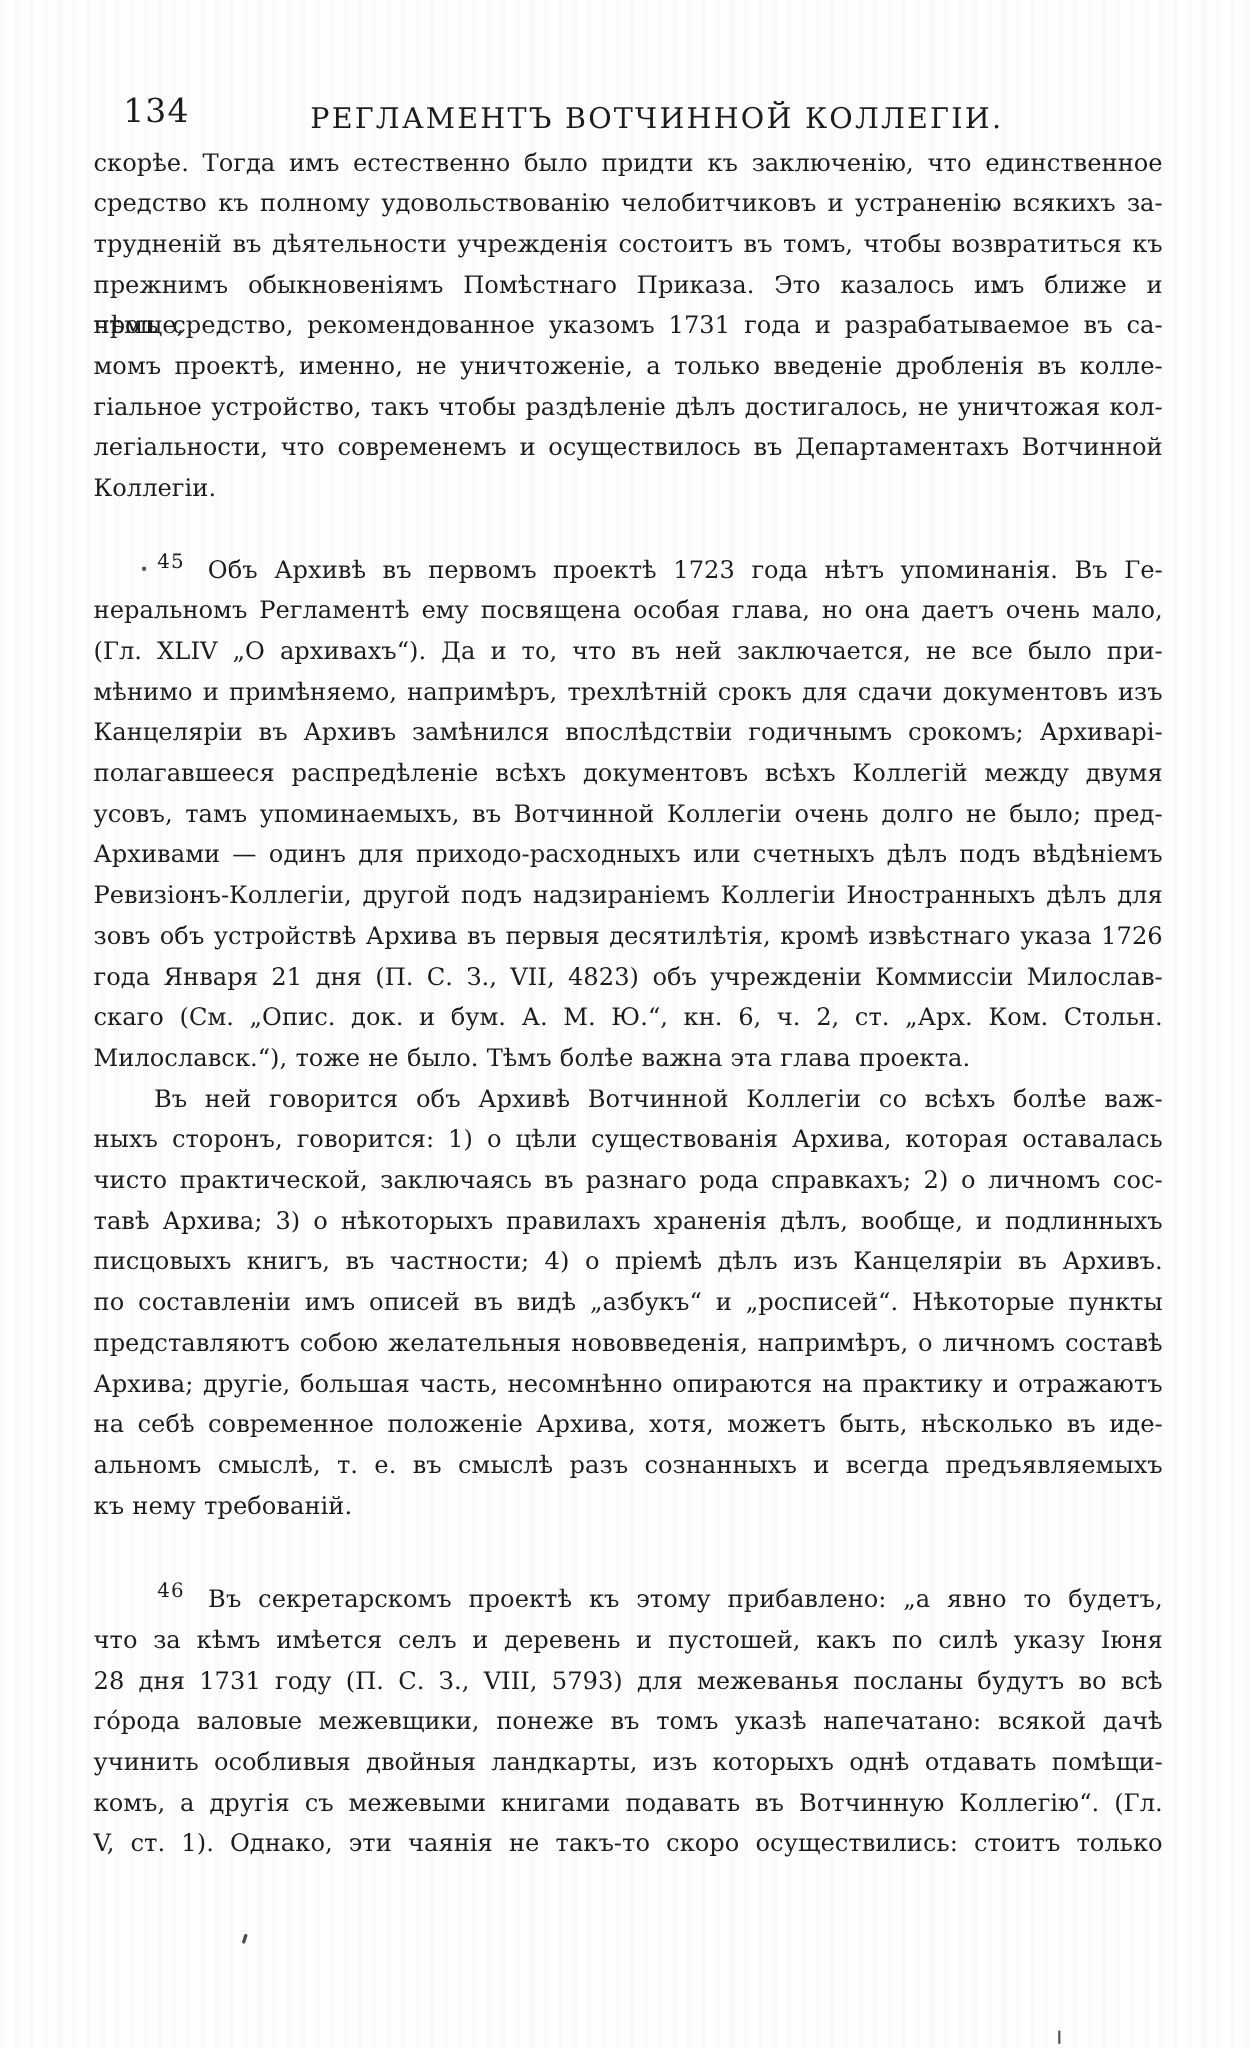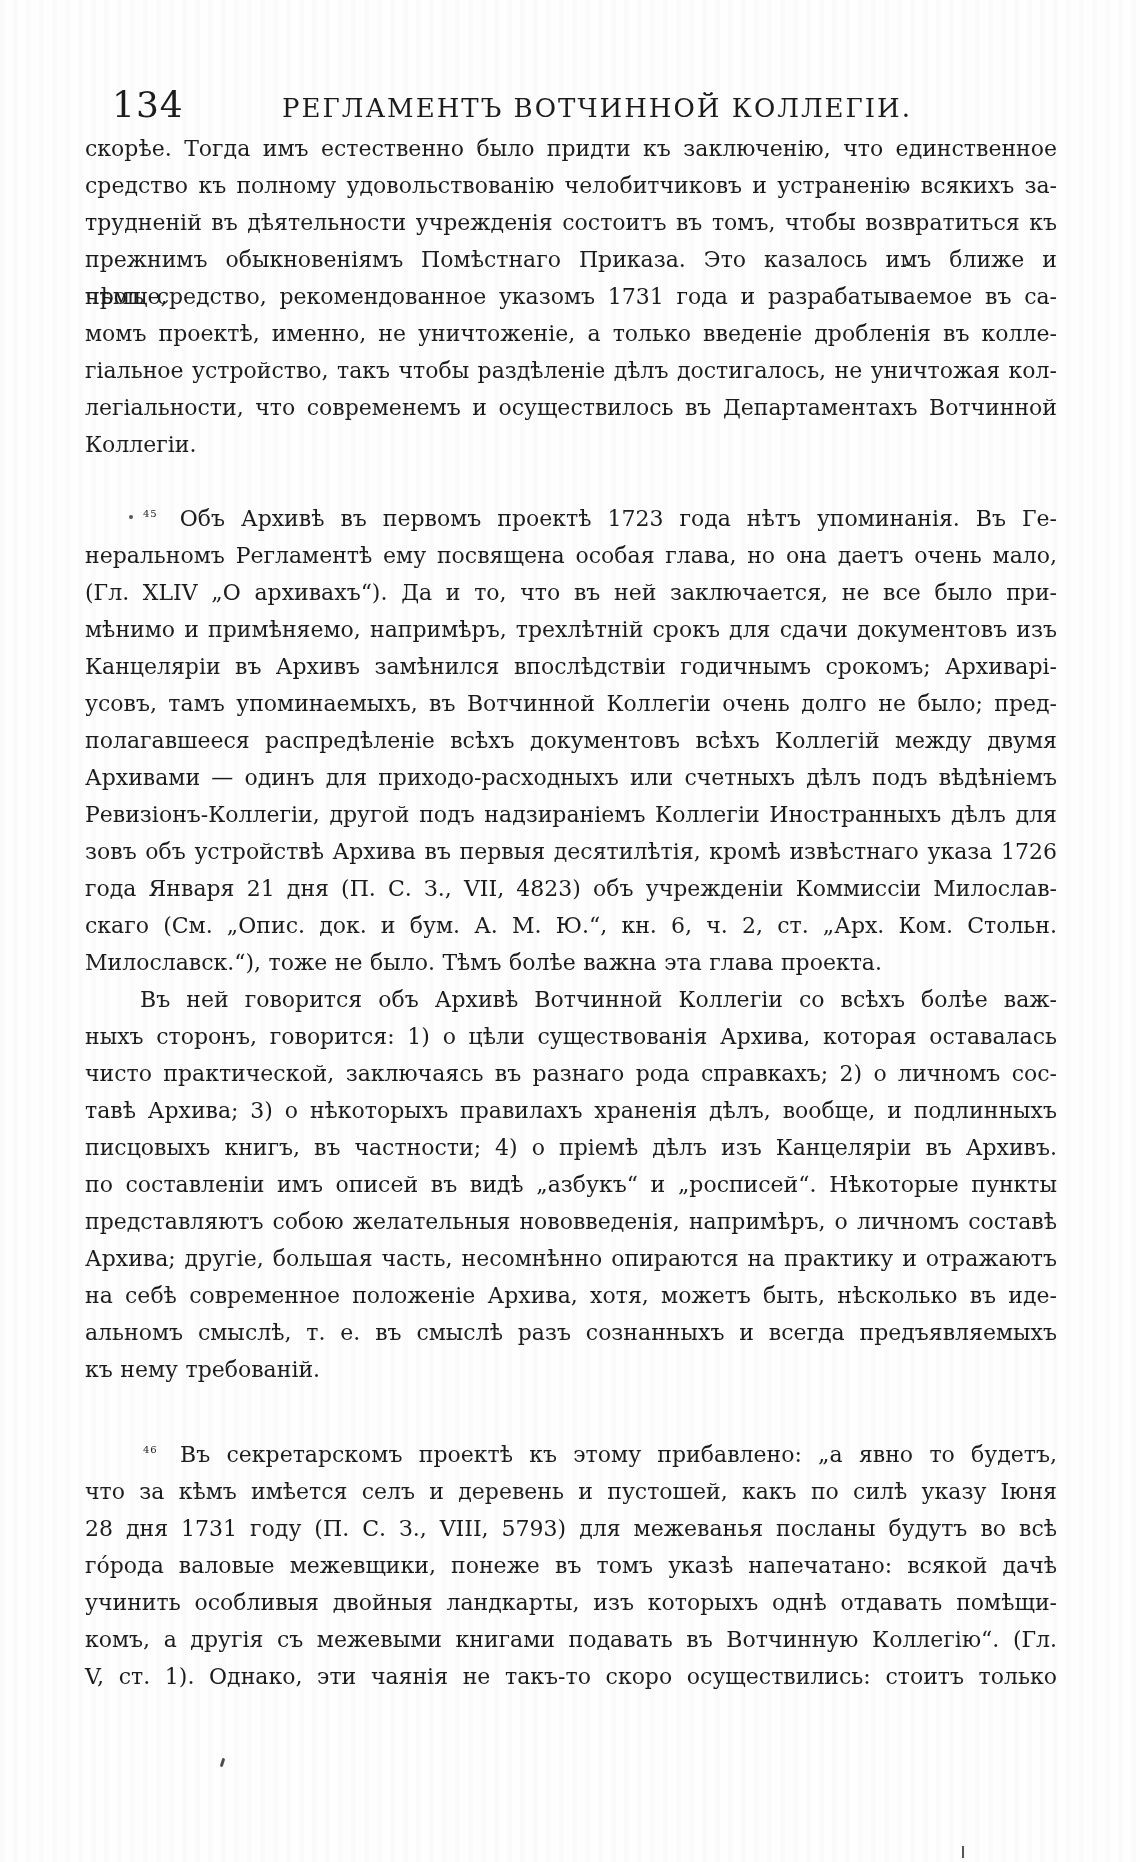--- a/index.html
+++ b/index.html
@@ -16,21 +16,21 @@
     background:
       repeating-linear-gradient(90deg,
         rgba(70,70,70,0.02) 0px, rgba(70,70,70,0.02) 5px,
         rgba(0,0,0,0) 5px, rgba(0,0,0,0) 13px),
       #fefefe;
     overflow: hidden;
   }
   .running-head { position: absolute; top: 0; left: 0; width: 100%; height: 130px; }
   .pagenum {
     position: absolute; left: 112px; top: 84px;
-    font-size: 36px; letter-spacing: 1px; text-align: center;
+    font-size: 30px; letter-spacing: 1px; text-align: center;
   }
   .running-title {
     position: absolute; left: 597px; top: 93px;
     transform: translateX(-50%);
     font-size: 26px; letter-spacing: 2px; white-space: nowrap;
   }
   .text-block {
     position: absolute; left: 85px; top: 130px; width: 972px;
     font-size: 22px; line-height: 37px;
     word-spacing: 0.5px;
@@ -40,21 +40,21 @@
   .gap-2 { margin-top: 48px; }
   .line {
     height: 37px;
     text-align: justify;
     text-align-last: justify;
   }
   .line.end { text-align-last: left; }
   .line.indent-fn { padding-left: 58px; }
   .line.indent-sm { padding-left: 55px; }
   sup.fn {
-    font-size: 10px; line-height: 0;
+    font-size: 18px; line-height: 0;
     vertical-align: 9px; letter-spacing: 1px;
     margin-right: 6px;
   }
   
   .artifact { position: absolute; background: #2a2a2a; }
   .art-dot-fn   { left: 129px; top: 515px; width: 4px; height: 4px; border-radius: 50%; opacity: .8; }
   .art-dot-rm   { left: 903px; top: 188px; width: 3px; height: 3px; border-radius: 50%; opacity: .75; }
   .art-dash-rm  { left: 904px; top: 264px; width: 8px; height: 2px; opacity: .7; }
   .art-comma-bl { left: 221px; top: 1758px; width: 3px; height: 9px; border-radius: 2px; transform: rotate(18deg); opacity: .85; }
   .art-tick-br  { left: 962px; top: 1846px; width: 2px; height: 12px; opacity: .8; }
@@ -82,22 +82,22 @@
       <div class="line">легіальности, что современемъ и осуществилось въ Департаментахъ Вотчинной</div>
       <div class="line end">Коллегіи.</div>
     </section>
 
     <section class="paragraph gap-1">
       <div class="line indent-fn"><sup class="fn">45</sup> <span>Объ Архивѣ въ первомъ проектѣ 1723 года нѣтъ упоминанія. Въ Ге-</span></div>
       <div class="line">неральномъ Регламентѣ ему посвящена особая глава, но она даетъ очень мало,</div>
       <div class="line">(Гл. XLIV „О архивахъ“). Да и то, что въ ней заключается, не все было при-</div>
       <div class="line">мѣнимо и примѣняемо, напримѣръ, трехлѣтній срокъ для сдачи документовъ изъ</div>
       <div class="line">Канцеляріи въ Архивъ замѣнился впослѣдствіи годичнымъ срокомъ; Архиварі-</div>
+      <div class="line">полагавшееся распредѣленіе всѣхъ документовъ всѣхъ Коллегій между двумя</div>
       <div class="line">усовъ, тамъ упоминаемыхъ, въ Вотчинной Коллегіи очень долго не было; пред-</div>
-      <div class="line">полагавшееся распредѣленіе всѣхъ документовъ всѣхъ Коллегій между двумя</div>
       <div class="line">Архивами — одинъ для приходо-расходныхъ или счетныхъ дѣлъ подъ вѣдѣніемъ</div>
       <div class="line">Ревизіонъ-Коллегіи, другой подъ надзираніемъ Коллегіи Иностранныхъ дѣлъ для</div>
       <div class="line">зовъ объ устройствѣ Архива въ первыя десятилѣтія, кромѣ извѣстнаго указа 1726</div>
       <div class="line">года Января 21 дня (П. С. З., VII, 4823) объ учрежденіи Коммиссіи Милослав-</div>
       <div class="line">скаго (См. „Опис. док. и бум. А. М. Ю.“, кн. 6, ч. 2, ст. „Арх. Ком. Стольн.</div>
       <div class="line end">Милославск.“), тоже не было. Тѣмъ болѣе важна эта глава проекта.</div>
     </section>
 
     <section class="paragraph">
       <div class="line indent-sm">Въ ней говорится объ Архивѣ Вотчинной Коллегіи со всѣхъ болѣе важ-</div>

